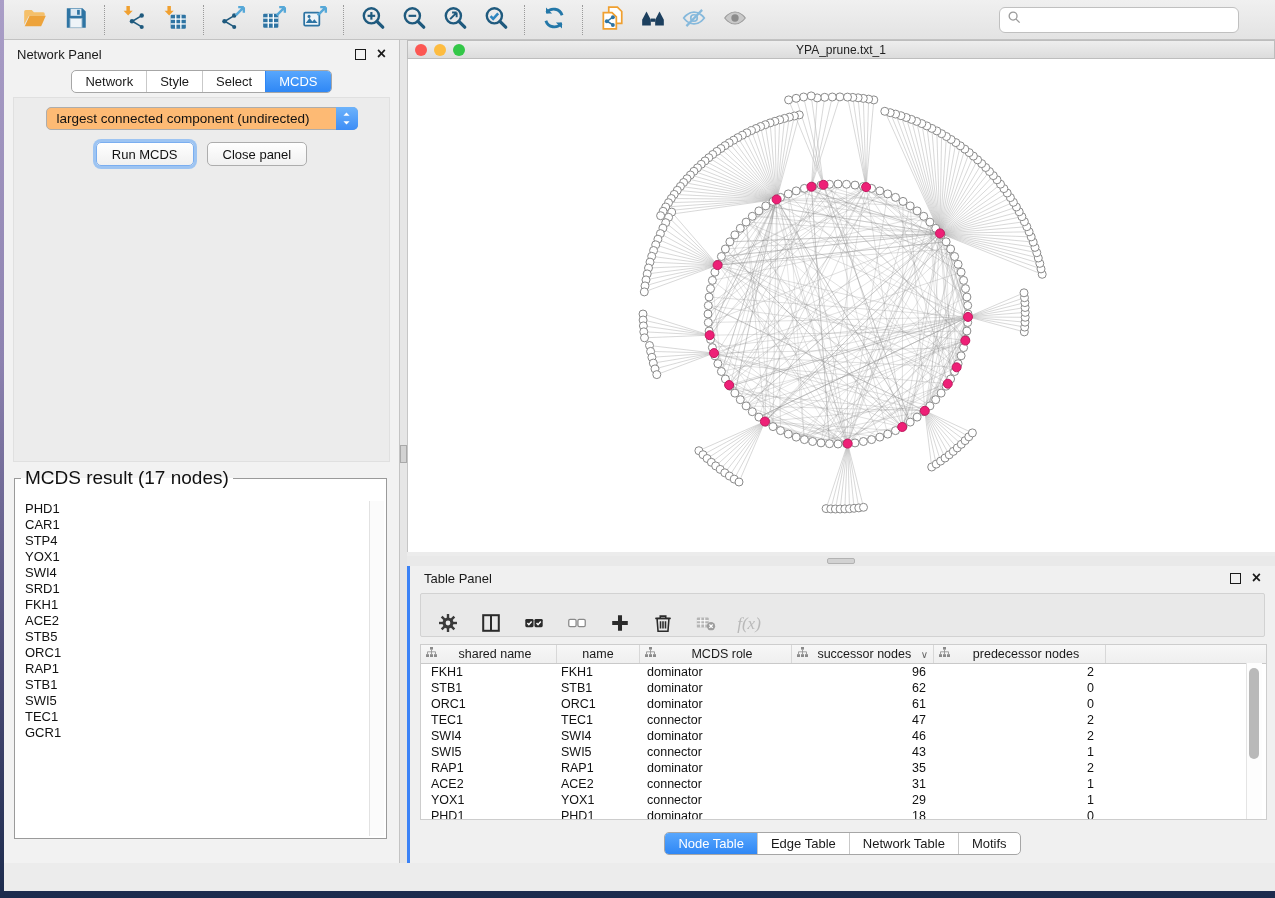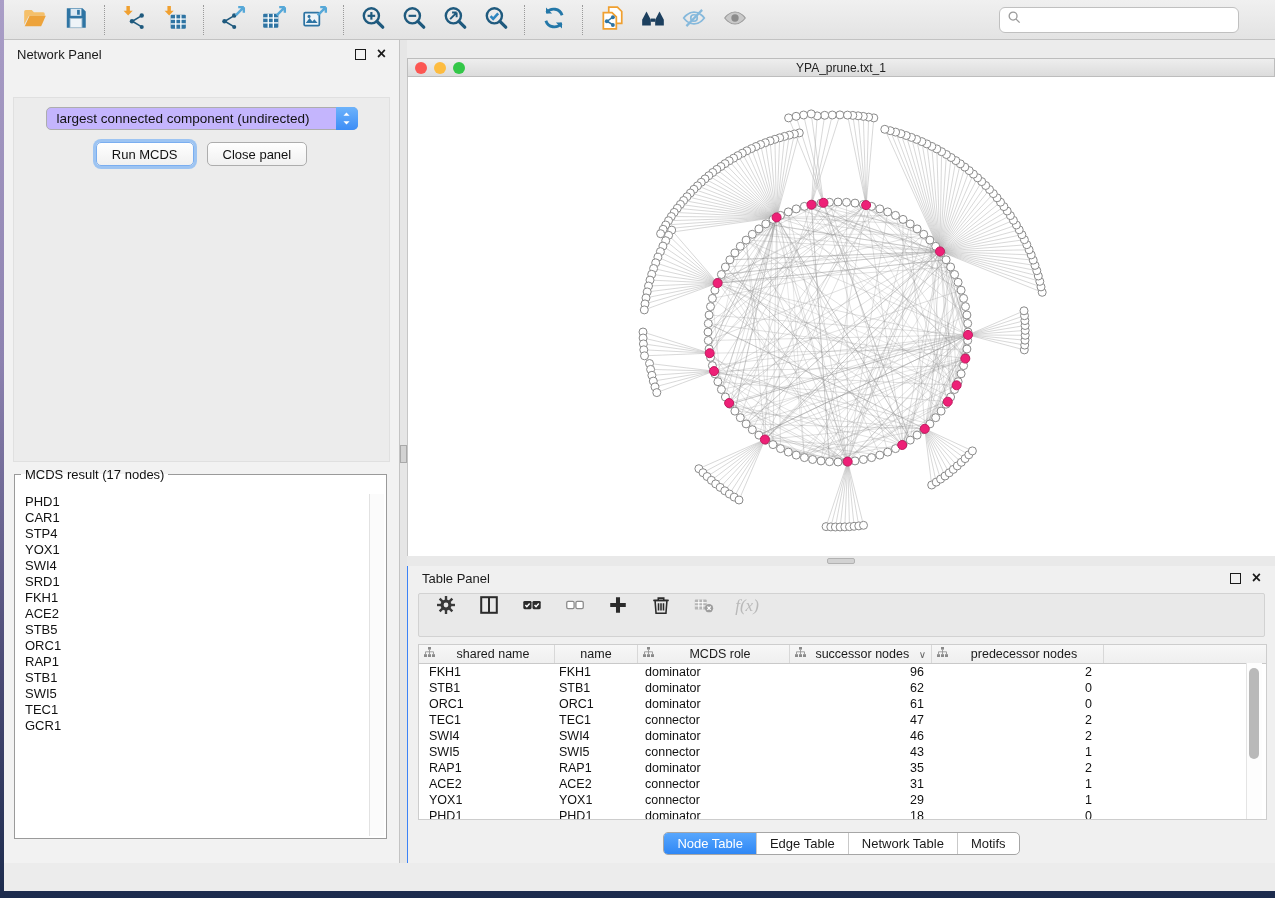--- a/index.html
+++ b/index.html
@@ -27,56 +27,56 @@
   .panel-head .spacer{flex:1}
   .sq{width:9px;height:9px;border:1.5px solid #1a1a1a;display:inline-block;margin-right:11px}
   .xbtn{font-size:16px;font-weight:700;color:#1a1a1a;line-height:1}
   .tabs-row{display:flex;justify-content:center;margin-top:2px}
   .seg{display:inline-flex;height:21px;background:#fff;border:1px solid #a6a6a6;border-radius:5px;overflow:hidden}
   .seg-item{display:flex;align-items:center;padding:0 13px;font-size:13px;color:#1a1a1a;border-left:1px solid #c9c9c9}
   .seg-item:first-child{border-left:none}
   .seg-item.sel{background:linear-gradient(#58a7fd,#2f87f5);color:#fff;border-left-color:#2f87f5}
   .cp-inner{position:absolute;left:9px;right:9px;top:57px;height:365px;background:#ececec;border:1px solid #e0e0e0;box-sizing:border-box}
   .crit-label{text-align:center;margin-top:15px;font-size:13px;color:#111}
-  .select{width:312px;height:23px;margin:9px auto 0;background:#c4b5fd;border:1px solid #adadad;border-radius:5px;
+  .select{width:312px;height:23px;margin:9px auto 0;background:#fdba74;border:1px solid #adadad;border-radius:5px;
           position:relative;display:flex;align-items:center;padding-left:10px;font-size:13.5px;box-sizing:border-box;color:#111}
   .select-cap{position:absolute;right:-1px;top:-1px;bottom:-1px;width:22px;border-radius:0 5px 5px 0;
           background:linear-gradient(#6db3fb,#3d8df6);display:flex;align-items:center;justify-content:center}
   .select-cap svg{width:9px;height:15px}
   .btn-row{display:flex;justify-content:center;gap:13px;margin-top:12px}
   .btn{height:24px;background:linear-gradient(#ffffff,#f0f0f0);border:1px solid #adadad;border-radius:5px;
        font-size:13px;padding:0 15px;font-family:inherit;color:#111}
   .focusring{box-shadow:0 0 0 3px rgba(93,164,248,.55);border-color:#7aaef0}
   .result-box{position:absolute;left:10px;right:12px;top:427px;height:372px;margin:0;padding:0;
               border:1px solid #9a9a9a;background:#fff;box-sizing:border-box}
-  .result-box legend{font-size:13px;margin-left:6px;padding:0 4px;color:#111}
+  .result-box legend{font-size:19px;margin-left:6px;padding:0 4px;color:#111}
   .result-list{position:absolute;left:2px;right:18px;top:12px;bottom:2px;overflow:hidden;
                font-size:13px;line-height:16px;padding-left:8px;color:#111}
   .result-scroll{position:absolute;top:12px;bottom:2px;right:2px;width:14px;background:#fbfbfb;border-left:1px solid #e2e2e2}
 
   
   .vsplit{position:absolute;left:396px;top:40px;width:7px;height:823px;background:#e6e6e6}
   .vhandle{position:absolute;top:405px;left:0;width:5px;height:16px;background:#d2d2d2;border:1px solid #a9a9a9}
   .hsplit{position:absolute;left:403px;right:0;top:556px;height:10px;background:#e9e9e9}
   .hhandle{margin:2px auto;width:26px;height:4px;background:#d2d2d2;border:1px solid #b2b2b2;border-radius:2px}
 
   
-  .netview{position:absolute;left:403px;top:58px;right:0;height:512px}
+  .netview{position:absolute;left:403px;top:40px;right:0;height:512px}
   .net-titlebar{height:19px;background:linear-gradient(#eeeeee,#dcdcdc);border:1px solid #bdbdbd;
                 display:flex;align-items:center;position:relative;box-sizing:border-box}
   .tl{width:12px;height:12px;border-radius:50%;margin-left:7px;box-sizing:border-box}
   .net-title{position:absolute;left:0;right:0;text-align:center;font-size:12px;color:#222}
   .net-canvas{position:absolute;left:0;right:0;top:19px;bottom:0;background:#fff;border-left:1px solid #c6c6c6;box-sizing:border-box}
 
   
   .tpanel{position:absolute;left:403px;right:0;top:566px;height:297px;background:#f0f0f0;
-          border-left:1px solid #3b82f6;box-sizing:border-box}
+          border-left:3px solid #3b82f6;box-sizing:border-box}
   .tp-head{height:24px;display:flex;align-items:center;padding:0 14px;font-size:13px;color:#1a1a1a}
   .tp-toolbar{position:absolute;left:10px;right:10px;top:27px;height:44px;background:#e9e9e9;
-              border:1px solid #d2d2d2;border-radius:2px;display:flex;align-items:flex-start;gap:19px;padding:0 15px;box-sizing:border-box}
+              border:1px solid #d2d2d2;border-radius:2px;display:flex;align-items:flex-end;gap:19px;padding:0 15px;box-sizing:border-box}
   .ticon{width:24px;height:24px;display:flex;align-items:center;justify-content:center;background:none;border:none;padding:0}
   .ticon svg{width:22px;height:22px}
   .fx{font-family:"Liberation Serif",serif;font-style:italic;font-size:17px;color:#b9b9b9}
   .tp-table{position:absolute;left:10px;right:8px;top:78px;height:176px;background:#fff;border:1px solid #cdcdcd;overflow:hidden;box-sizing:border-box}
   .thead{display:flex;height:18px;background:linear-gradient(#f7f7f7,#efefef);border-bottom:1px solid #c9c9c9}
   .hcell{display:flex;align-items:center;border-right:1px solid #d8d8d8;box-sizing:border-box;padding:0 5px;font-size:12.5px;color:#1a1a1a}
   .hcell svg{width:11px;height:11px;margin-right:2px;flex:0 0 auto}
   .hlabel{flex:1;text-align:center;white-space:nowrap}
   .sort{color:#666;font-size:10px;margin-left:2px}
   .trow{display:flex;height:16px;line-height:16px}
@@ -272,20 +272,28 @@
       </div>
     </div>
 
   <div class="cpanel">
     <div class="panel-head">
       <span>Network Panel</span>
       <span class="spacer"></span>
       <span class="sq"></span>
       <span class="xbtn">×</span>
     </div>
+    <div class="tabs-row">
+        <div class="seg" id="cp-tabs">
+          <div class="seg-item">Network</div>
+          <div class="seg-item">Style</div>
+          <div class="seg-item">Select</div>
+          <div class="seg-item sel">MCDS</div>
+        </div>
+      </div>
     <div class="cp-inner">
       <div class="select">
         <span>largest connected component (undirected)</span>
         <span class="select-cap">
           <svg viewBox="0 0 10 16">
               <path d="M5 1.2L8.4 5H1.6z" fill="#fff"></path>
               <path d="M5 14.8L1.6 11h6.8z" fill="#fff"></path>
             </svg>
         </span>
       </div>

